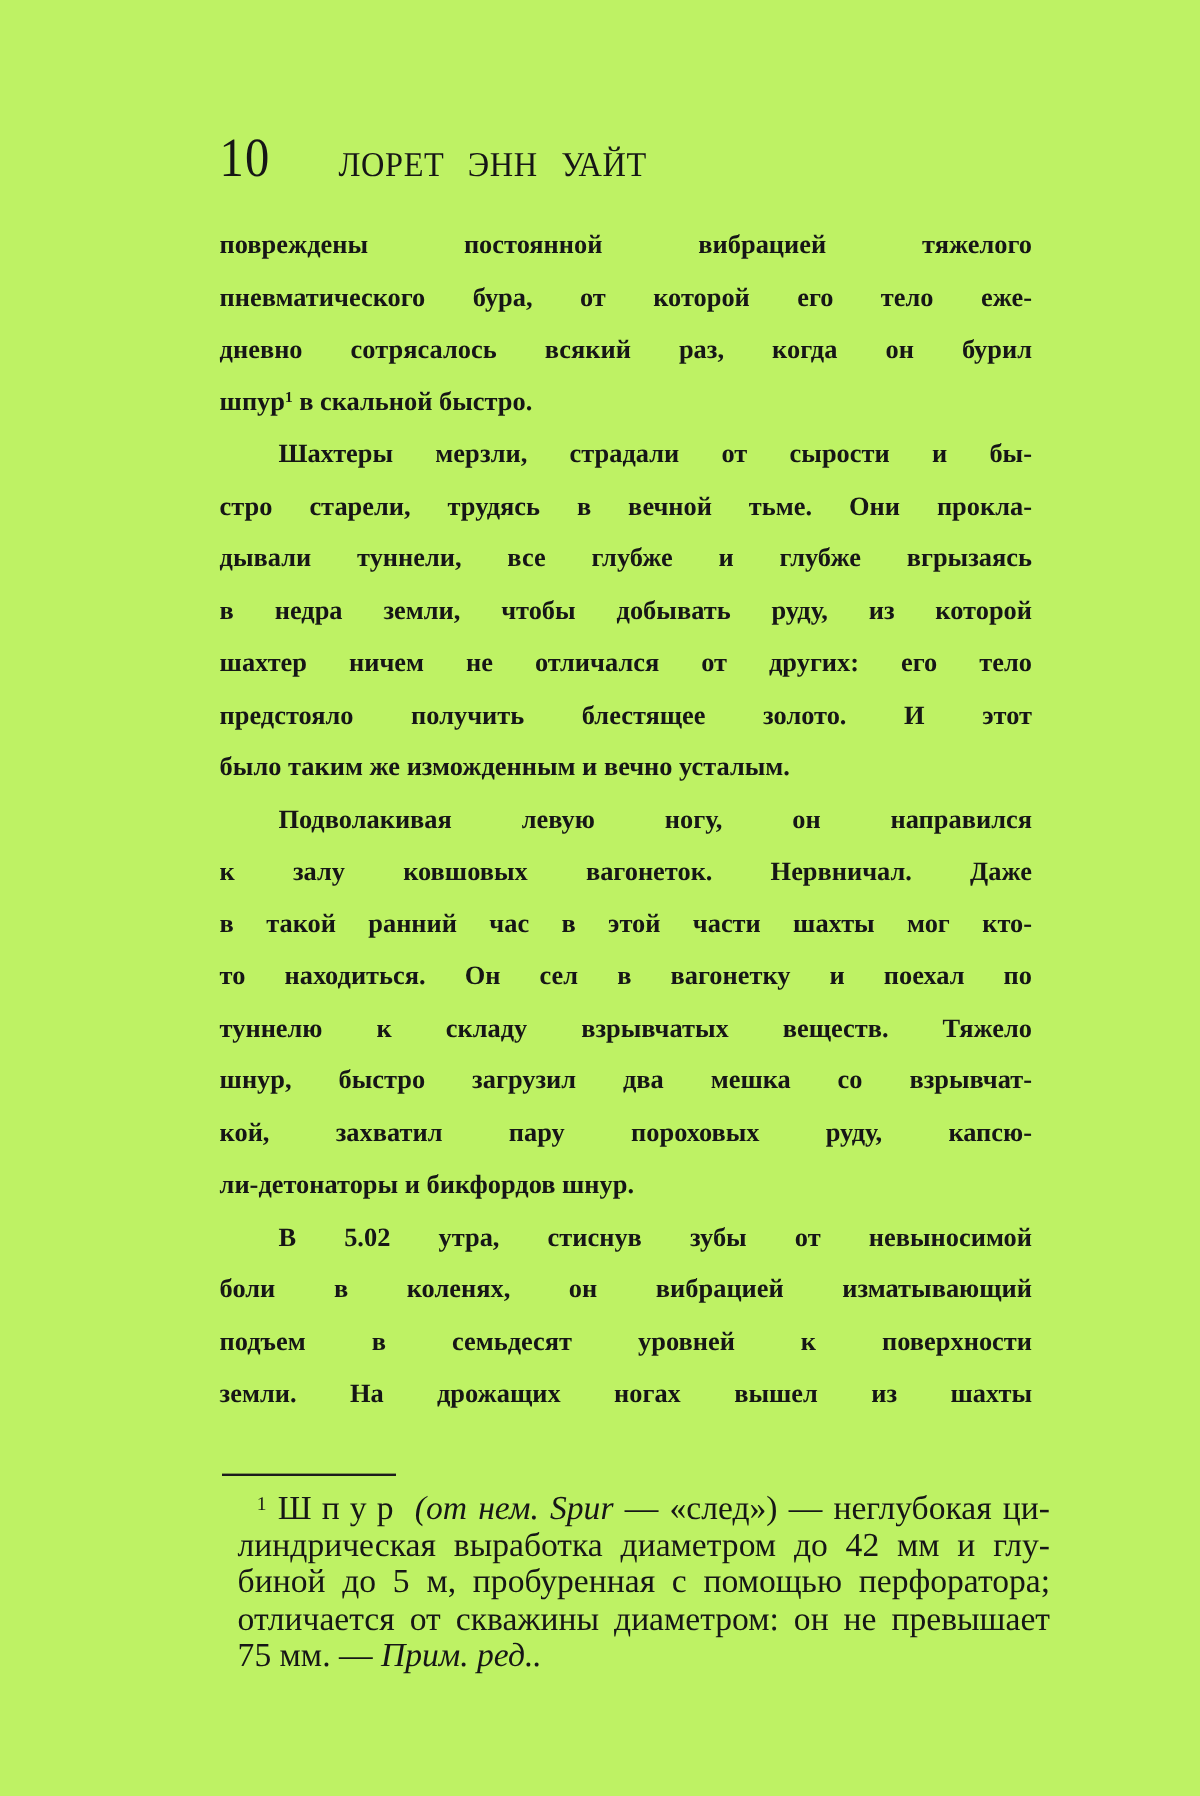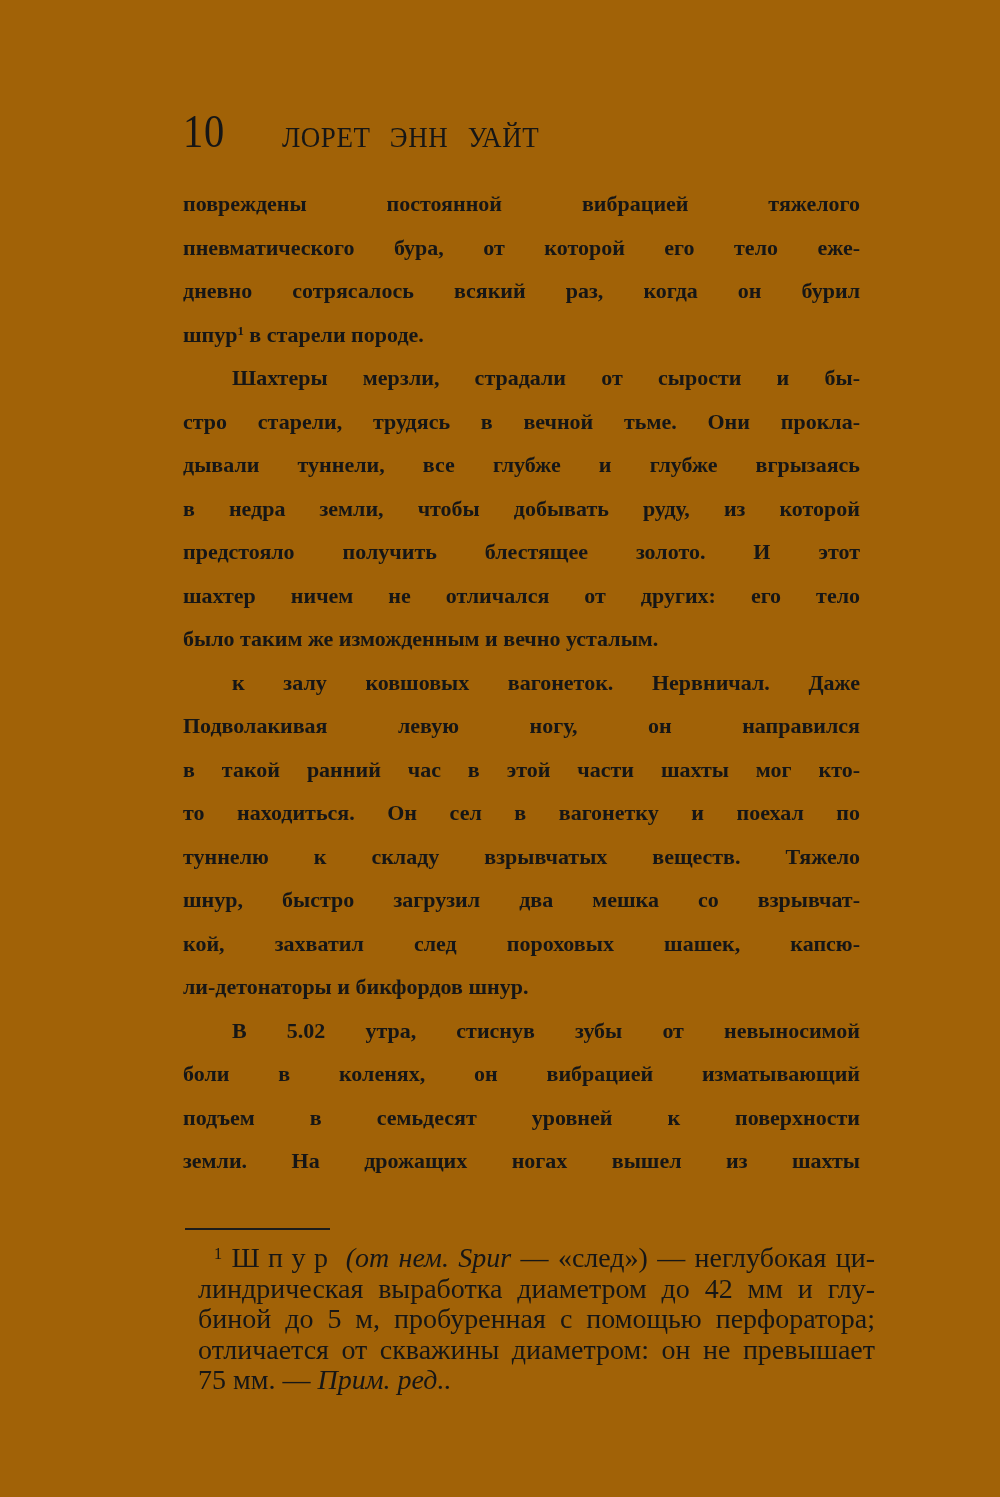--- a/index.html
+++ b/index.html
@@ -1,20 +1,20 @@
 <!DOCTYPE html>
 <html><head>
 <meta charset="utf-8">
 <style>
   html, body { margin: 0; padding: 0; background: #ffffff; }
   .page {
     position: relative;
     width: 1000px;
     height: 1497px;
-    background: #a16207;
+    background: #bef264;
     color: #161616;
     font-family: "Liberation Serif", "DejaVu Serif", serif;
     overflow: hidden;
   }
   
   .header {
     position: absolute;
     left: 183px;
     top: 109px;
     display: flex;
@@ -86,39 +86,39 @@
   <div class="header">
     <span class="pagenum">10</span>
     <span class="running">ЛОРЕТ ЭНН УАЙТ</span>
   </div>
 
   <div class="body">
       <div class="para">
         <div class="line j"><span>повреждены постоянной вибрацией тяжелого</span></div>
         <div class="line j"><span>пневматического бура, от которой его тело еже-</span></div>
         <div class="line j"><span>дневно сотрясалось всякий раз, когда он бурил</span></div>
-        <div class="line"><span>шпур</span><sup class="fnref">1</sup><span> в старели породе.</span></div>
+        <div class="line"><span>шпур</span><sup class="fnref">1</sup><span> в скальной быстро.</span></div>
       </div>
       <div class="para indent">
         <div class="line j"><span>Шахтеры мерзли, страдали от сырости и бы-</span></div>
         <div class="line j"><span>стро старели, трудясь в вечной тьме. Они прокла-</span></div>
         <div class="line j"><span>дывали туннели, все глубже и глубже вгрызаясь</span></div>
         <div class="line j"><span>в недра земли, чтобы добывать руду, из которой</span></div>
+        <div class="line j"><span>шахтер ничем не отличался от других: его тело</span></div>
         <div class="line j"><span>предстояло получить блестящее золото. И этот</span></div>
-        <div class="line j"><span>шахтер ничем не отличался от других: его тело</span></div>
         <div class="line"><span>было таким же изможденным и вечно усталым.</span></div>
       </div>
       <div class="para indent">
+        <div class="line j"><span>Подволакивая левую ногу, он направился</span></div>
         <div class="line j"><span>к залу ковшовых вагонеток. Нервничал. Даже</span></div>
-        <div class="line j"><span>Подволакивая левую ногу, он направился</span></div>
         <div class="line j"><span>в такой ранний час в этой части шахты мог кто-</span></div>
         <div class="line j"><span>то находиться. Он сел в вагонетку и поехал по</span></div>
         <div class="line j"><span>туннелю к складу взрывчатых веществ. Тяжело</span></div>
         <div class="line j"><span>шнур, быстро загрузил два мешка со взрывчат-</span></div>
-        <div class="line j"><span>кой, захватил след пороховых шашек, капсю-</span></div>
+        <div class="line j"><span>кой, захватил пару пороховых руду, капсю-</span></div>
         <div class="line"><span>ли-детонаторы и бикфордов шнур.</span></div>
       </div>
       <div class="para indent">
         <div class="line j"><span>В 5.02 утра, стиснув зубы от невыносимой</span></div>
         <div class="line j"><span>боли в коленях, он вибрацией изматывающий</span></div>
         <div class="line j"><span>подъем в семьдесят уровней к поверхности</span></div>
         <div class="line j"><span>земли. На дрожащих ногах вышел из шахты</span></div>
       </div>
     </div>
 

